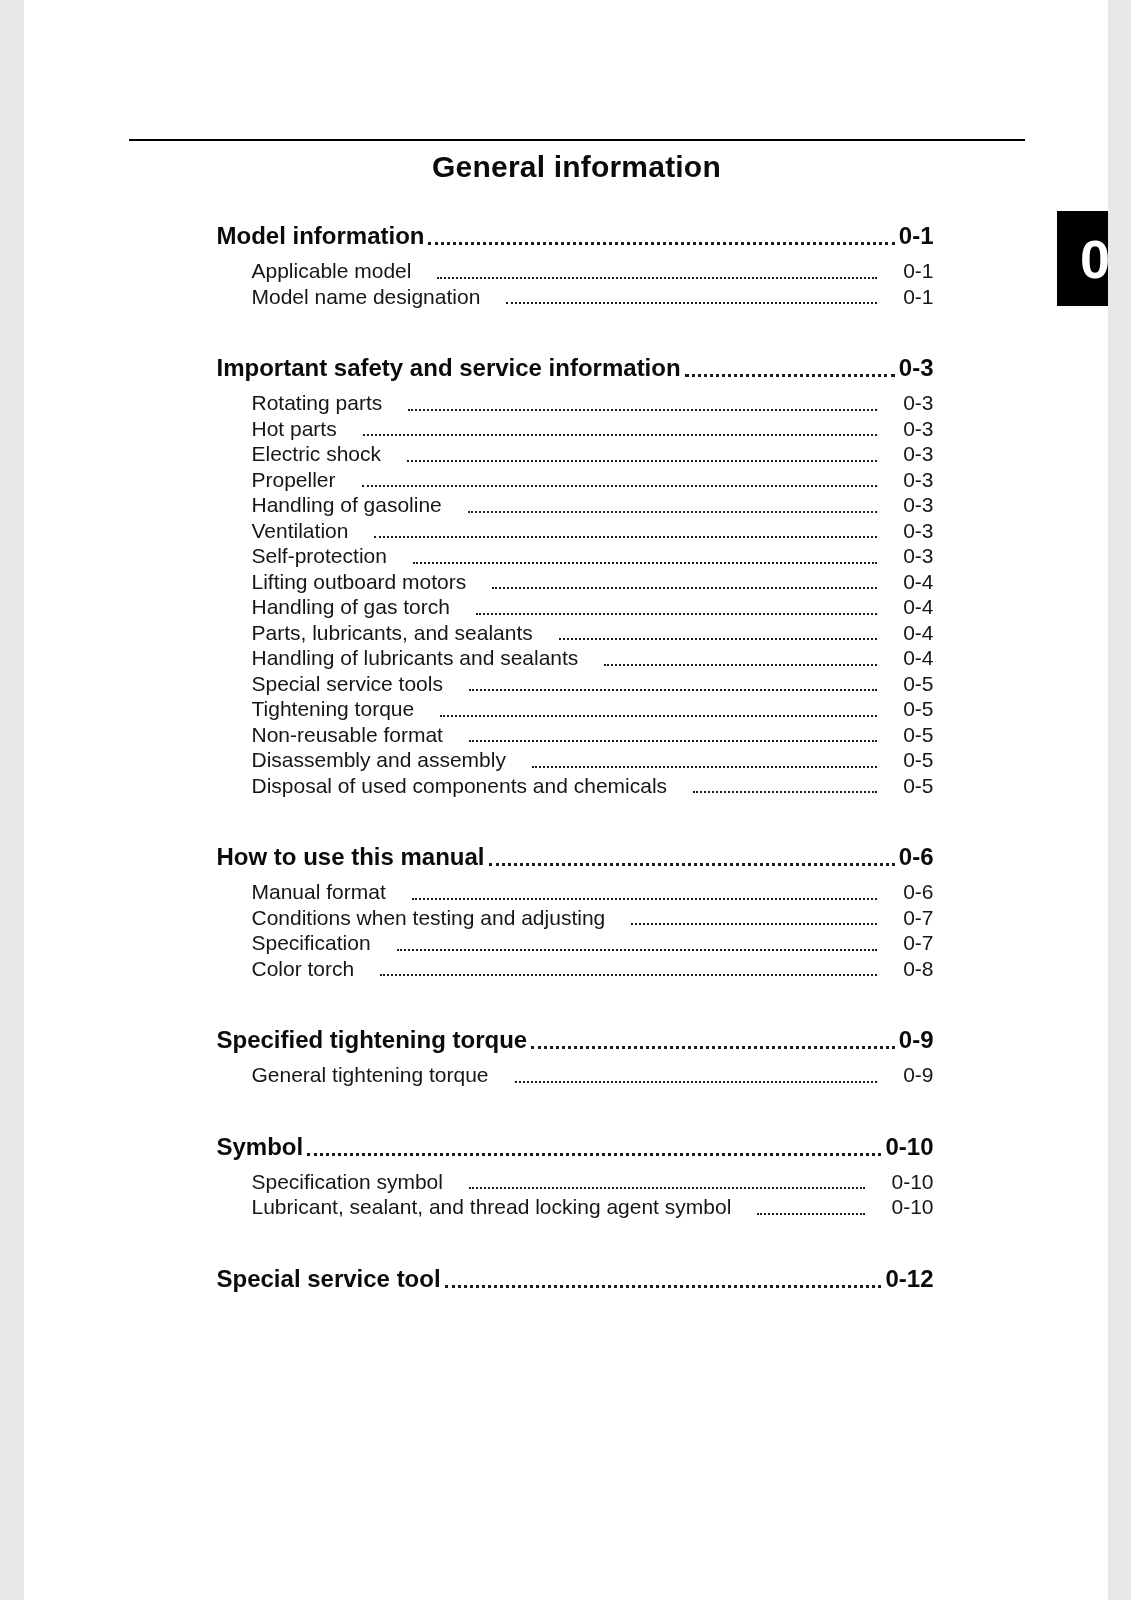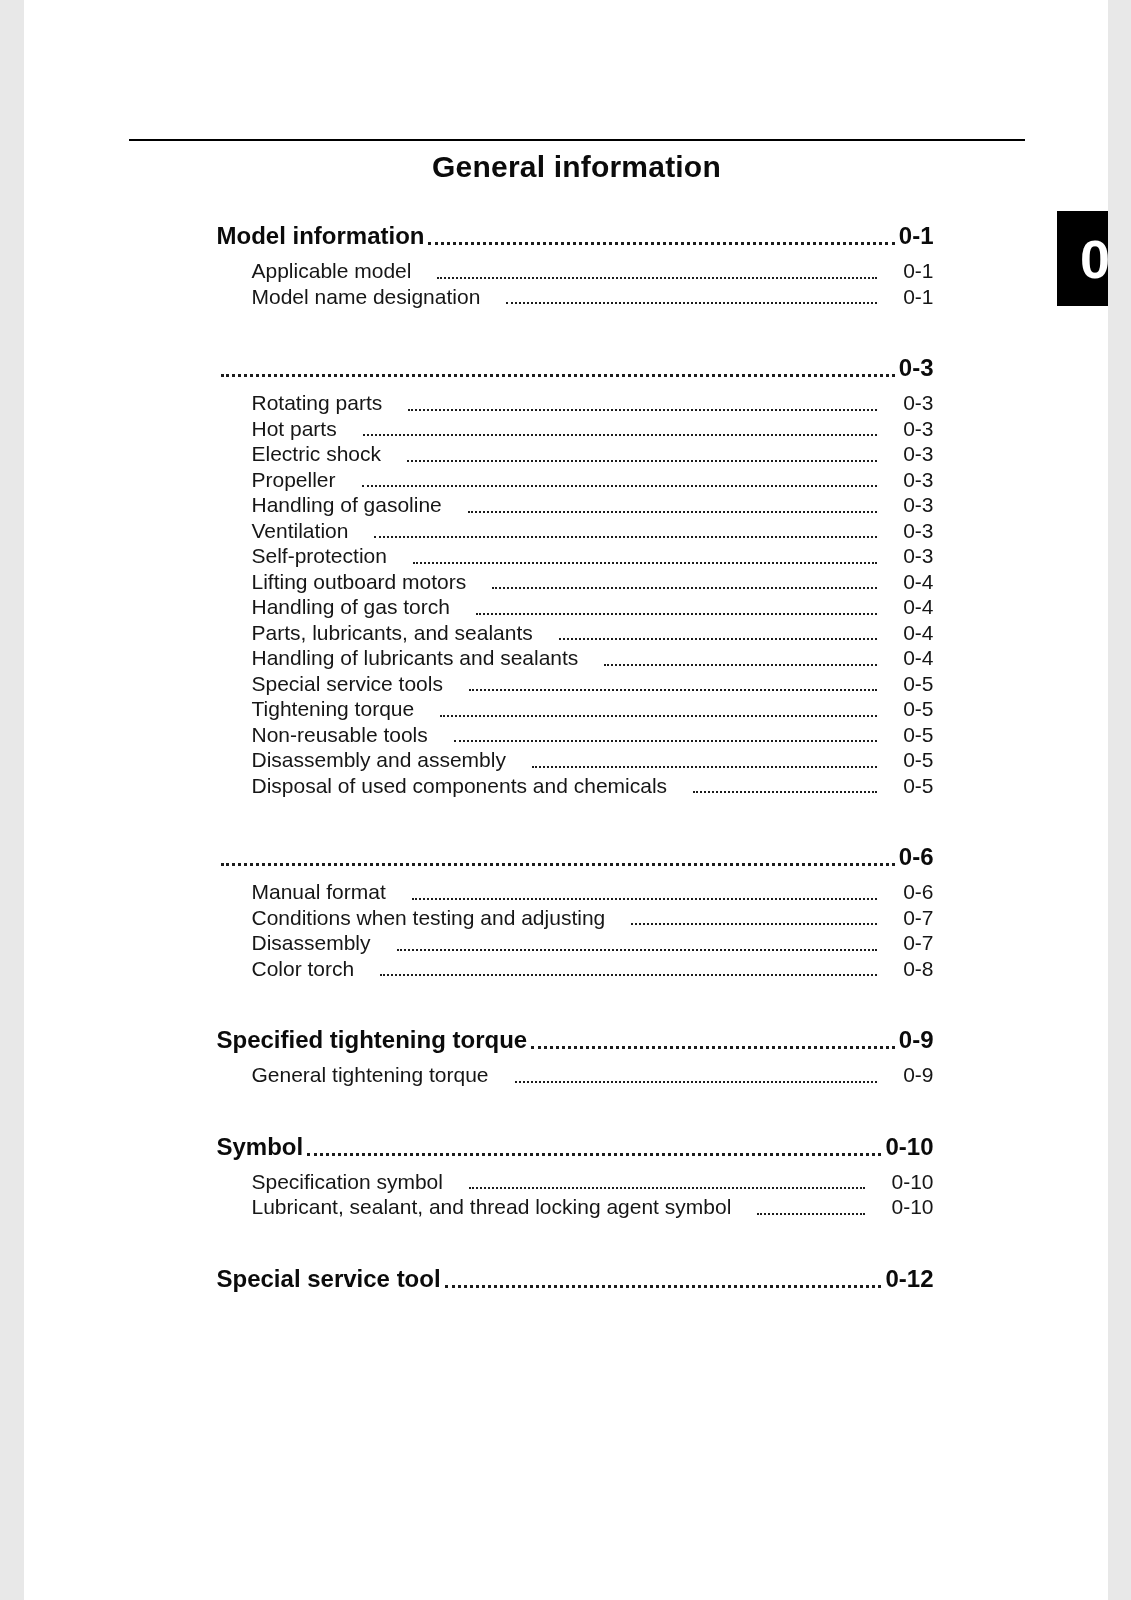--- a/index.html
+++ b/index.html
@@ -124,20 +124,21 @@
           <span class="toc-page">0-1</span>
         </div>
         <div class="toc-row item-row">
           <span class="toc-label">Model name designation</span>
           <span class="toc-leader"></span>
           <span class="toc-page">0-1</span>
         </div>
       </div>
       <div class="toc-section">
         <div class="toc-row section-row">
+          <span class="toc-label">Important safety and service information</span>
           <span class="toc-leader"></span>
           <span class="toc-page">0-3</span>
         </div>
         <div class="toc-row item-row">
           <span class="toc-label">Rotating parts</span>
           <span class="toc-leader"></span>
           <span class="toc-page">0-3</span>
         </div>
         <div class="toc-row item-row">
           <span class="toc-label">Hot parts</span>
@@ -193,52 +194,53 @@
           <span class="toc-label">Special service tools</span>
           <span class="toc-leader"></span>
           <span class="toc-page">0-5</span>
         </div>
         <div class="toc-row item-row">
           <span class="toc-label">Tightening torque</span>
           <span class="toc-leader"></span>
           <span class="toc-page">0-5</span>
         </div>
         <div class="toc-row item-row">
-          <span class="toc-label">Non-reusable tools</span>
+          <span class="toc-label">Non-reusable format</span>
           <span class="toc-leader"></span>
           <span class="toc-page">0-5</span>
         </div>
         <div class="toc-row item-row">
           <span class="toc-label">Disassembly and assembly</span>
           <span class="toc-leader"></span>
           <span class="toc-page">0-5</span>
         </div>
         <div class="toc-row item-row">
           <span class="toc-label">Disposal of used components and chemicals</span>
           <span class="toc-leader"></span>
           <span class="toc-page">0-5</span>
         </div>
       </div>
       <div class="toc-section">
         <div class="toc-row section-row">
+          <span class="toc-label">How to use this manual</span>
           <span class="toc-leader"></span>
           <span class="toc-page">0-6</span>
         </div>
         <div class="toc-row item-row">
           <span class="toc-label">Manual format</span>
           <span class="toc-leader"></span>
           <span class="toc-page">0-6</span>
         </div>
         <div class="toc-row item-row">
           <span class="toc-label">Conditions when testing and adjusting</span>
           <span class="toc-leader"></span>
           <span class="toc-page">0-7</span>
         </div>
         <div class="toc-row item-row">
-          <span class="toc-label">Disassembly</span>
+          <span class="toc-label">Specification</span>
           <span class="toc-leader"></span>
           <span class="toc-page">0-7</span>
         </div>
         <div class="toc-row item-row">
           <span class="toc-label">Color torch</span>
           <span class="toc-leader"></span>
           <span class="toc-page">0-8</span>
         </div>
       </div>
       <div class="toc-section">

